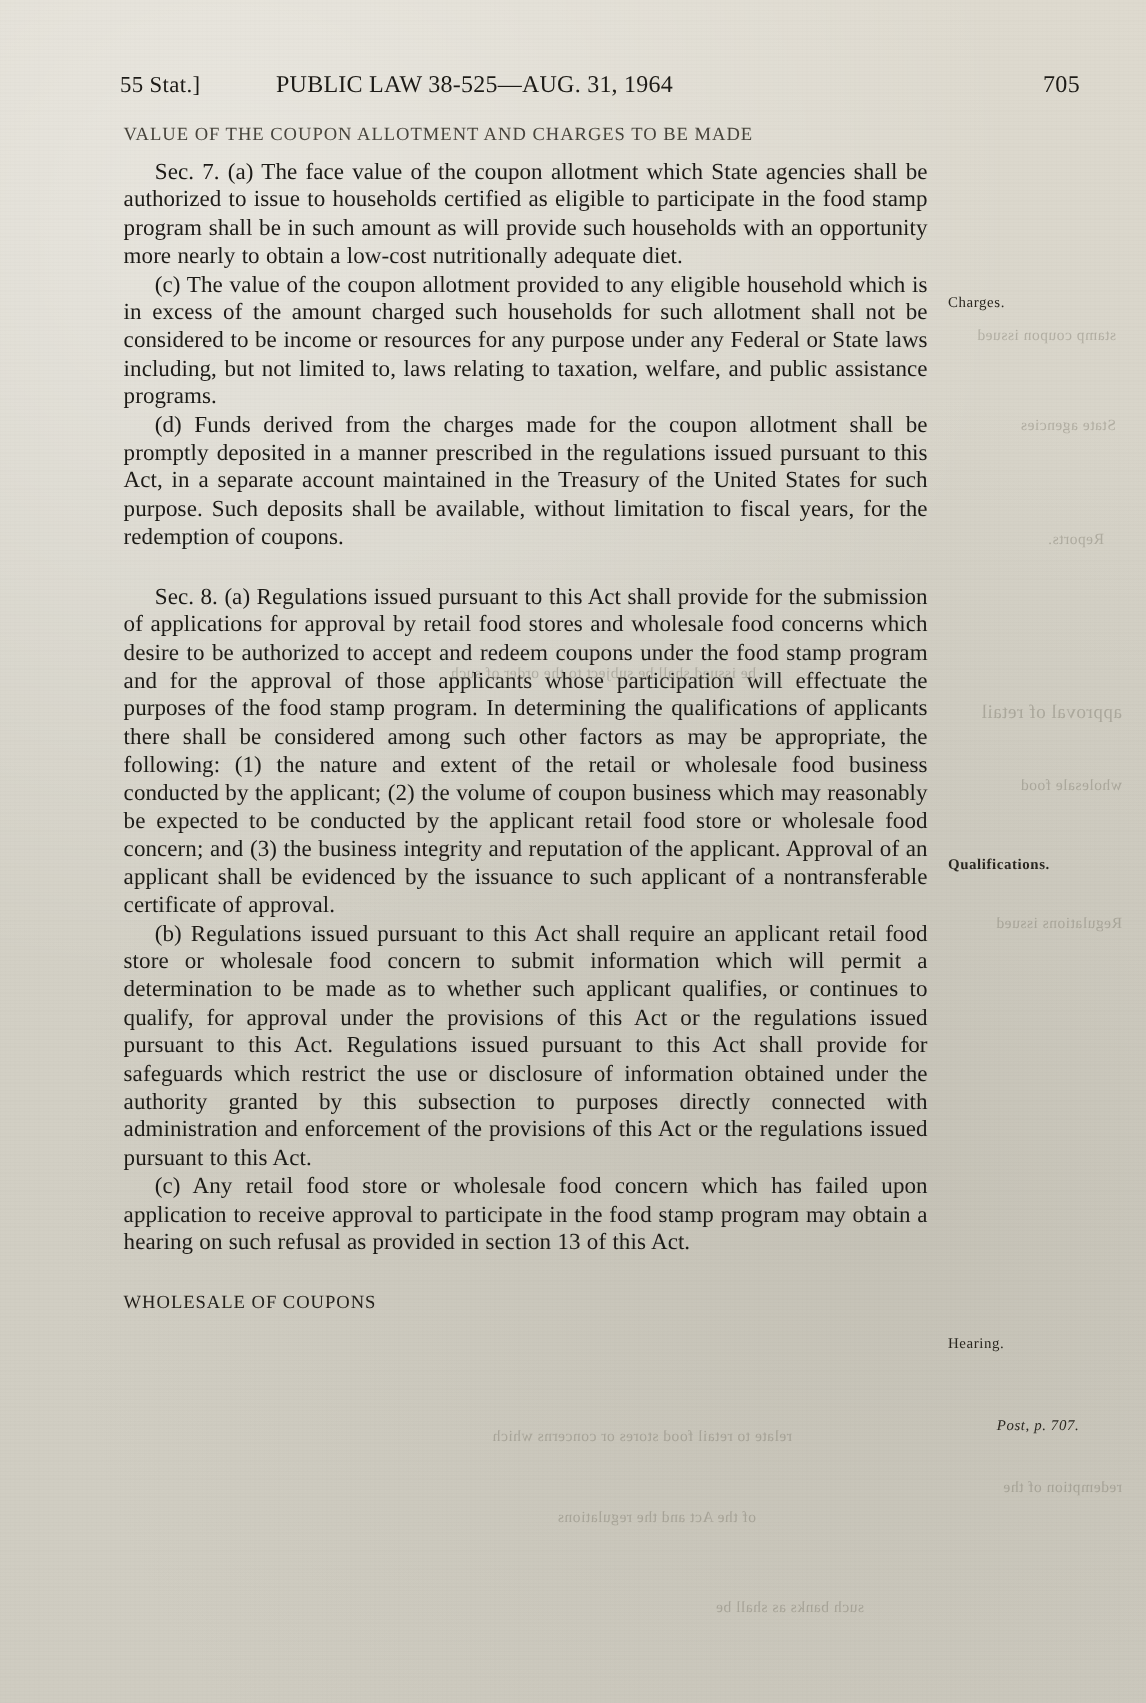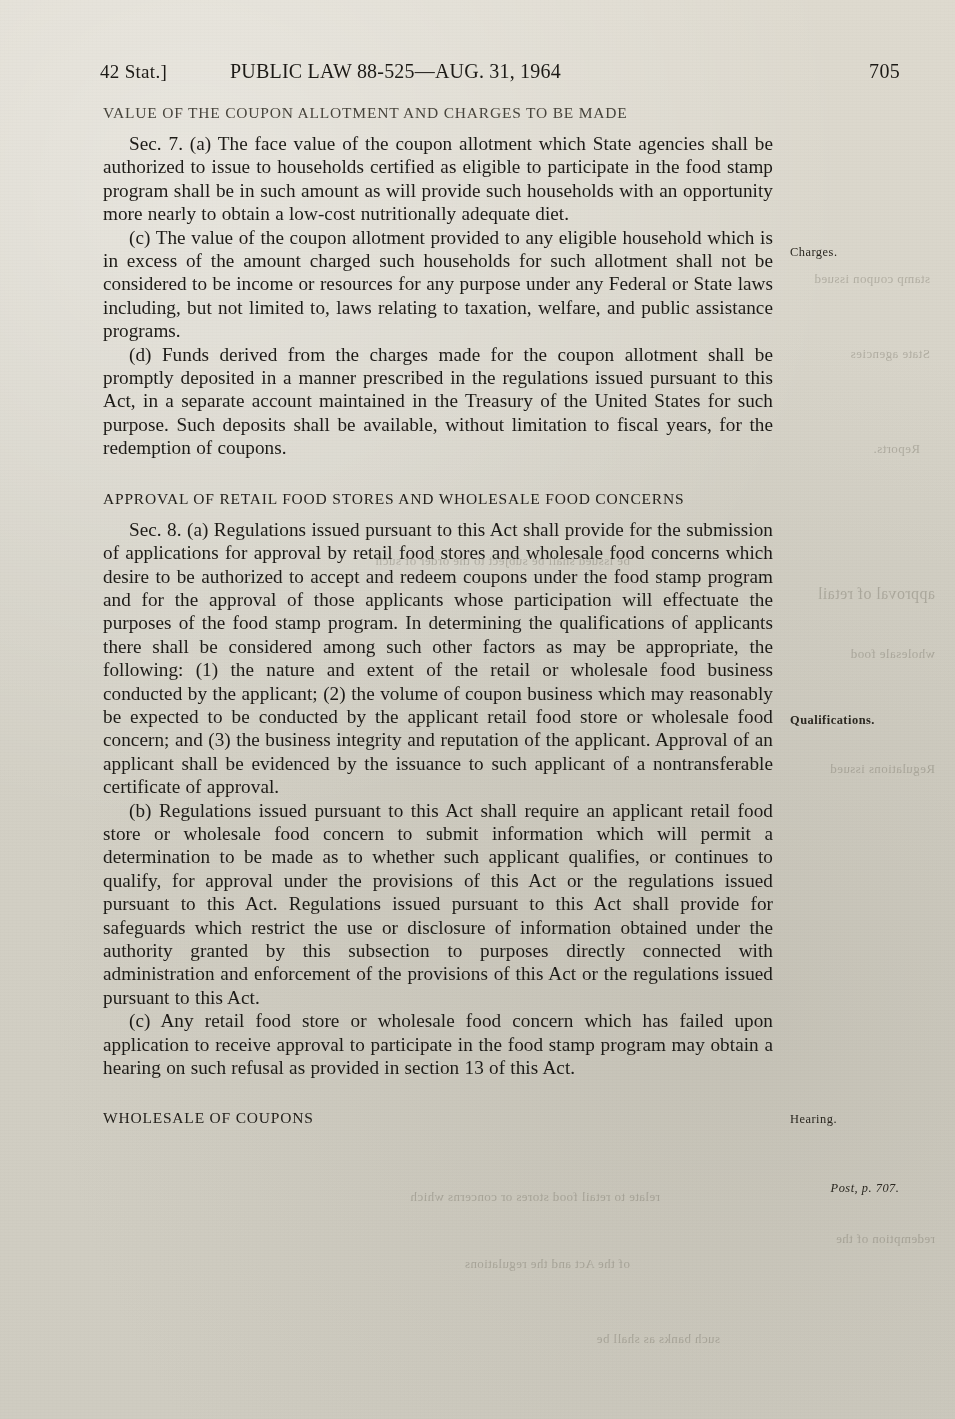--- a/index.html
+++ b/index.html
@@ -113,36 +113,35 @@
   }
   .ghost.big { font-size: 16px; }
 </style>
 </head>
 <body>
 
 <div class="page">
 
   <div class="header">
     <div class="hdr-left">
-      <span>42 Stat.]</span>
+      <span>55 Stat.]</span>
     </div>
-    <div class="hdr-center">PUBLIC LAW 88-525—AUG. 31, 1964</div>
+    <div class="hdr-center">PUBLIC LAW 38-525—AUG. 31, 1964</div>
     <div class="hdr-right">705</div>
   </div>
 
   <div class="col">
 
     <div class="sec-head faded">VALUE OF THE COUPON ALLOTMENT AND CHARGES TO BE MADE</div>
 
     <p class="body">Sec. 7. (a) The face value of the coupon allotment which State agencies shall be authorized to issue to households certified as eligible to participate in the food stamp program shall be in such amount as will provide such households with an opportunity more nearly to obtain a low-cost nutritionally adequate diet.</p>
     <p class="body">(c) The value of the coupon allotment provided to any eligible household which is in excess of the amount charged such households for such allotment shall not be considered to be income or resources for any purpose under any Federal or State laws including, but not limited to, laws relating to taxation, welfare, and public assistance programs.</p>
     <p class="body">(d) Funds derived from the charges made for the coupon allotment shall be promptly deposited in a manner prescribed in the regulations issued pursuant to this Act, in a separate account maintained in the Treasury of the United States for such purpose. Such deposits shall be available, without limitation to fiscal years, for the redemption of coupons.</p>
 
     <div class="block-gap-lg"></div>
-    <div class="sec-head">APPROVAL OF RETAIL FOOD STORES AND WHOLESALE FOOD CONCERNS</div>
 
     <p class="body">Sec. 8. (a) Regulations issued pursuant to this Act shall provide for the submission of applications for approval by retail food stores and wholesale food concerns which desire to be authorized to accept and redeem coupons under the food stamp program and for the approval of those applicants whose participation will effectuate the purposes of the food stamp program. In determining the qualifications of applicants there shall be considered among such other factors as may be appropriate, the following: (1) the nature and extent of the retail or wholesale food business conducted by the applicant; (2) the volume of coupon business which may reasonably be expected to be conducted by the applicant retail food store or wholesale food concern; and (3) the business integrity and reputation of the applicant. Approval of an applicant shall be evidenced by the issuance to such applicant of a nontransferable certificate of approval.</p>
     <p class="body">(b) Regulations issued pursuant to this Act shall require an applicant retail food store or wholesale food concern to submit information which will permit a determination to be made as to whether such applicant qualifies, or continues to qualify, for approval under the provisions of this Act or the regulations issued pursuant to this Act. Regulations issued pursuant to this Act shall provide for safeguards which restrict the use or disclosure of information obtained under the authority granted by this subsection to purposes directly connected with administration and enforcement of the provisions of this Act or the regulations issued pursuant to this Act.</p>
     <p class="body">(c) Any retail food store or wholesale food concern which has failed upon application to receive approval to participate in the food stamp program may obtain a hearing on such refusal as provided in section 13 of this Act.</p>
 
     <div class="block-gap-lg"></div>
     <div class="sec-head">WHOLESALE OF COUPONS</div>
 
   </div>
 

